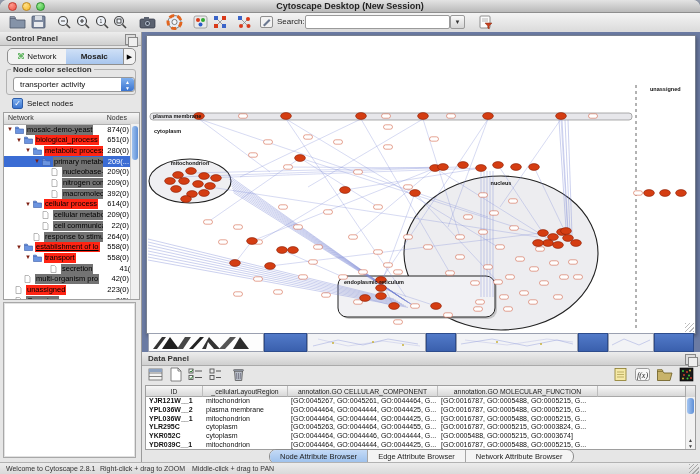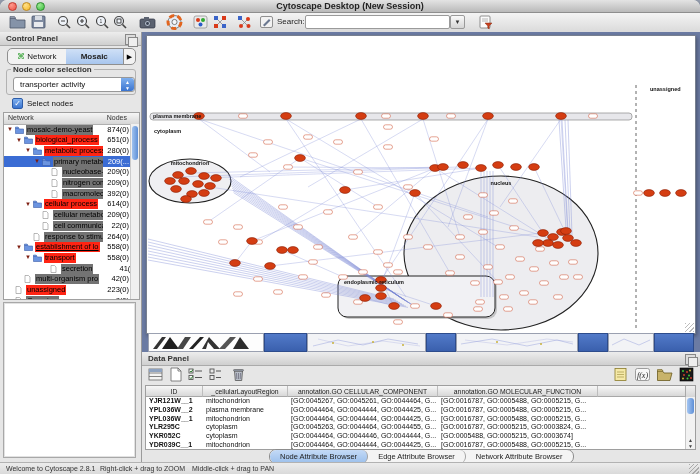--- a/index.html
+++ b/index.html
@@ -79,21 +79,21 @@
   .dtable{position:absolute;left:3px;top:33px;width:549px;height:63px;background:#fff;border:1px solid #9e9e9e;overflow:hidden;}
   .dth{position:absolute;top:0;height:11px;background:linear-gradient(#f7f7f7,#d8d8d8);border-bottom:1px solid #a8a8a8;border-right:1px solid #bdbdbd;font-size:6.8px;color:#222;text-align:center;line-height:11px;overflow:hidden;cursor:pointer;box-sizing:border-box;}
   .dtr{position:absolute;left:0;width:100%;height:8.8px;font-size:7px;line-height:8.8px;white-space:nowrap;cursor:pointer;}
   .dtc{position:absolute;top:0;height:8.8px;overflow:hidden;color:#111;padding-left:3px;box-sizing:border-box;}
   .dtc.b{font-weight:bold;}
   .dscroll{position:absolute;right:0;top:11px;width:9px;height:52px;background:#f2f2f2;border-left:1px solid #c8c8c8;}
   .dthumb{position:absolute;left:1px;top:1px;width:7px;height:16px;border-radius:3px;background:linear-gradient(90deg,#a5c6f2,#5e8fd6);cursor:pointer;}
   .darrows{position:absolute;left:0px;bottom:0;width:9px;font-size:5px;line-height:6px;text-align:center;color:#444;cursor:pointer;}
   .dpcorner{position:absolute;right:0;top:0;width:9px;height:11px;background:linear-gradient(#f0f0f0,#d5d5d5);border-left:1px solid #a8a8a8;cursor:pointer;}
   .dptabs{position:absolute;left:127px;top:97px;height:13px;display:flex;border:1px solid #8d8d8d;border-radius:7px;overflow:hidden;background:#f4f4f4;}
-  .dptab{font-size:7.5px;line-height:13px;padding:0 10px;color:#222;border-right:1px solid #a5a5a5;cursor:pointer;white-space:nowrap;border-radius:6px;}
+  .dptab{font-size:7.5px;line-height:13px;padding:0 10px;color:#222;border-right:1px solid #a5a5a5;cursor:pointer;white-space:nowrap;}
   .dptab:last-child{border-right:none;}
   .dptab.sel{background:linear-gradient(#c4daf6,#9cc0ec);}
   
   .status{left:0;top:462px;width:700px;height:12px;background:linear-gradient(#ececec,#d8d8d8);border-top:1px solid #b2b2b2;font-size:7px;color:#333;}
   .status span{position:absolute;top:2px;}
   .grip{position:absolute;right:1px;top:1px;width:10px;height:10px;
      background:repeating-linear-gradient(135deg,#aaa 0 1px,transparent 1px 3px);cursor:nwse-resize;}
   
   text.region{font-family:"Liberation Sans",sans-serif;font-weight:bold;fill:#111;}
 </style>

